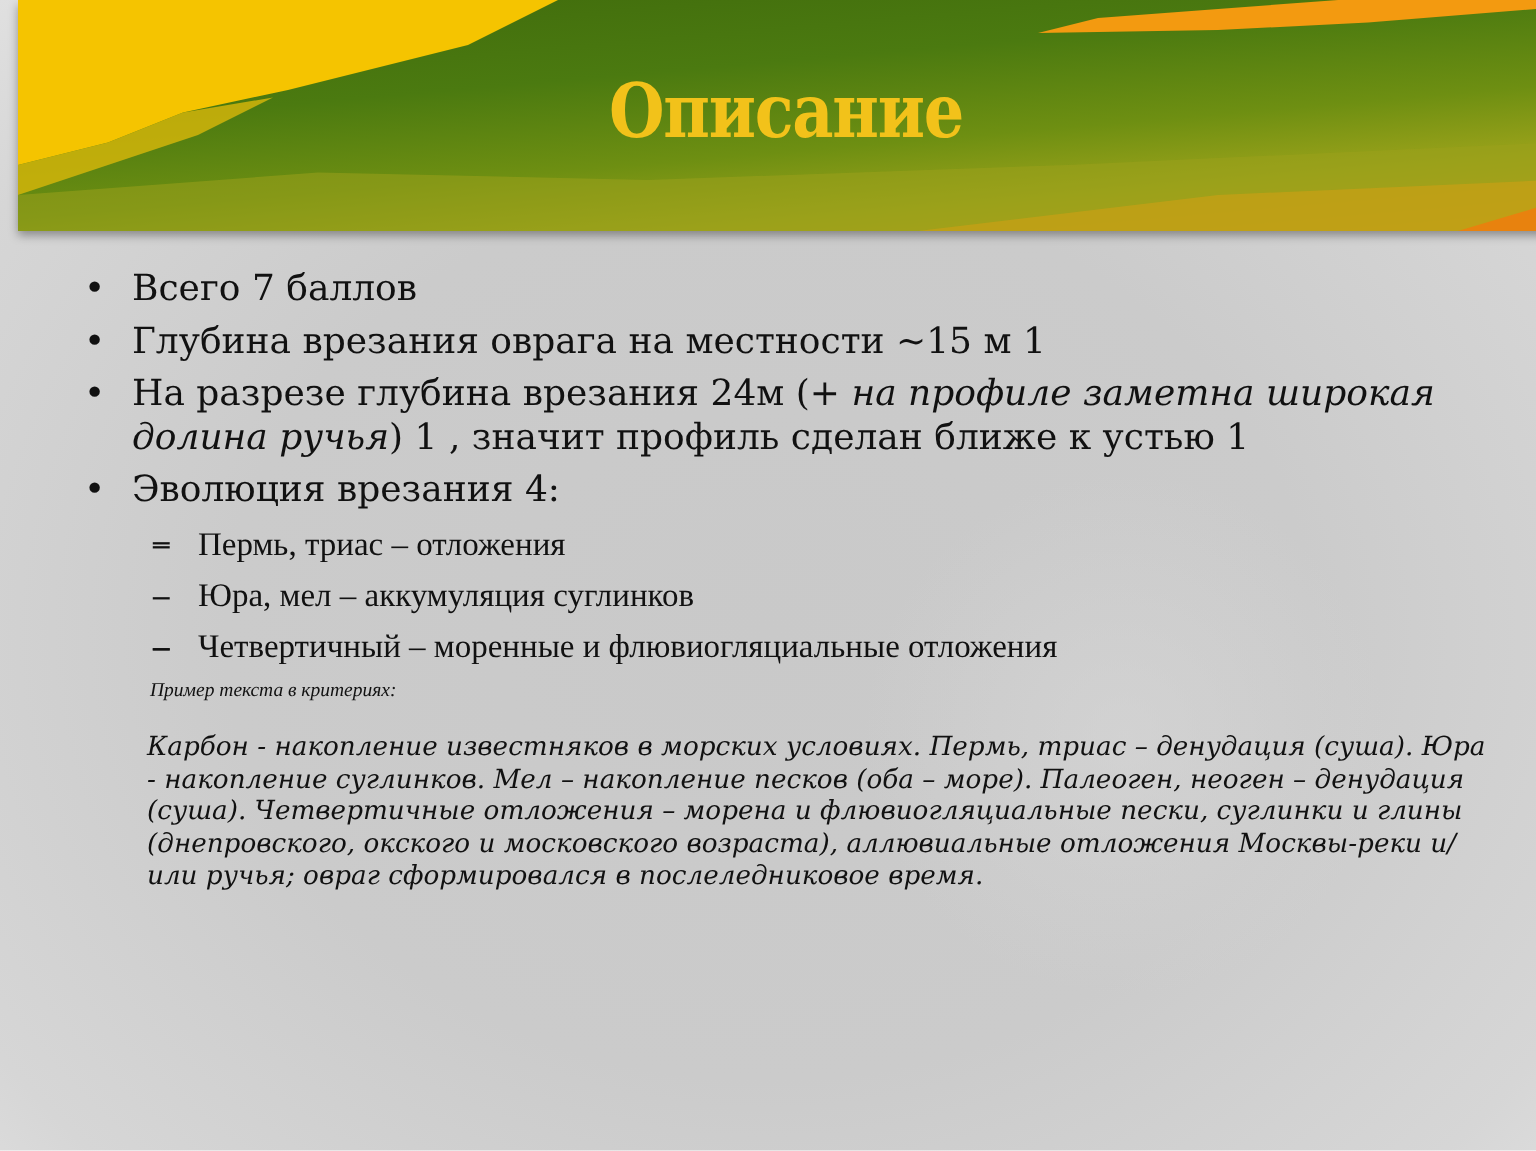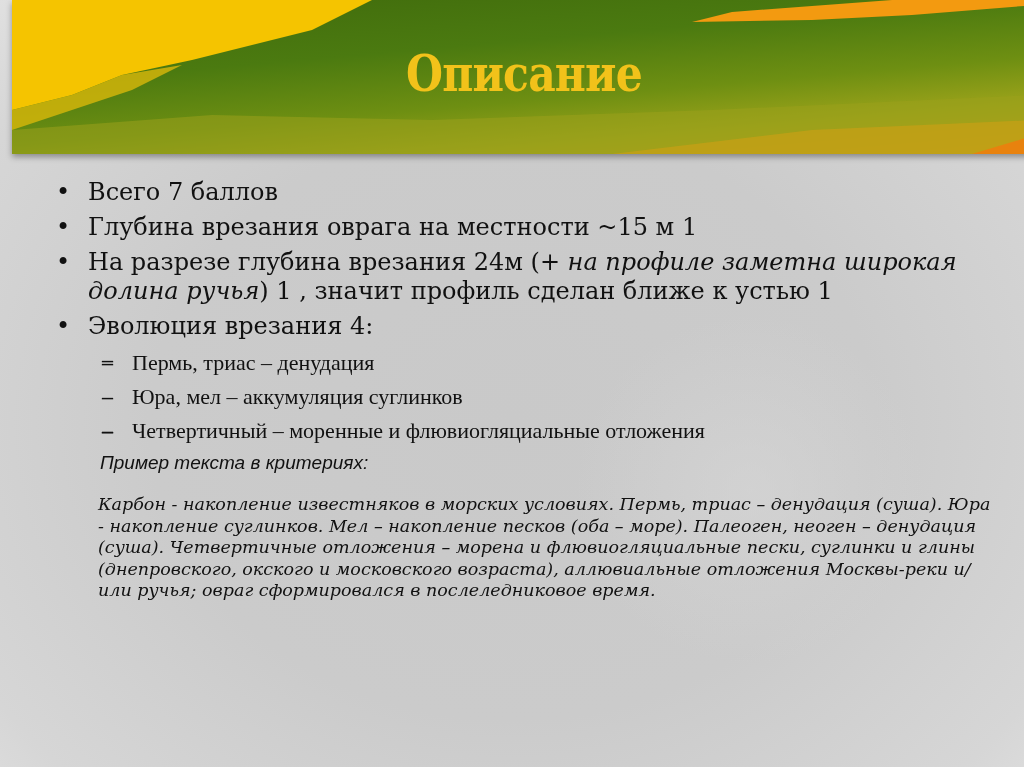--- a/index.html
+++ b/index.html
@@ -24,21 +24,21 @@
       position: absolute; left: 560px; top: 300px; width: 380px; height: 380px;
       background: radial-gradient(circle, rgba(215,215,215,0.6) 0%, rgba(215,215,215,0) 65%);
     }
     .content { position: absolute; left: 50px; top: 178px; width: 960px; }
     .bullet { position: relative; padding-left: 38px; font-size: 24px; line-height: 29px; margin-bottom: 6px; }
     .bullet .dot { position: absolute; left: 6px; top: 0; }
     .bold { font-weight: normal; }
     .it { font-style: italic; }
     .sub { position: relative; padding-left: 82px; font-size: 22px; line-height: 25px; margin-bottom: 9px; font-family: "Liberation Serif", serif; }
     .sub .dash { position: absolute; left: 52px; top: 0; font-weight: bold; }
-    .example-title { margin-left: 50px; font-style: italic; font-size: 19px; font-family: Liberation Sans, sans-serif; margin-top: 2px; }
+    .example-title { margin-left: 50px; font-style: italic; font-size: 13px; font-family: Liberation Serif, serif; margin-top: 2px; }
     .example-body { margin-left: 48px; width: 900px; font-style: italic; font-size: 17.5px; line-height: 21.5px; margin-top: 20px; font-family: "DejaVu Serif", serif; }
   </style>
 </head>
 <body>
 
 <div class="header">
   <svg width="1024" height="154" viewBox="0 0 1024 154">
     <path d="M0,0 L360,0 L300,30 L240,45 L180,60 L110,75 L60,95 L0,110 Z" fill="#f5c400"></path>
     <path d="M0,110 L60,95 L110,75 L170,65 L120,90 L60,110 L0,130 Z" fill="#d9b80a" opacity="0.8"></path>
     <path d="M680,22 L720,12 L800,6 L880,0 L1024,0 L1024,5 L900,15 L800,20 Z" fill="#f39a10"></path>
@@ -71,21 +71,21 @@
     <span class="dot">•</span>
     <span>Эволюция врезания</span>
     <span class="bold">4</span><span>:</span>
   </div>
 
   <div class="sub">
     <span class="dash">–</span>
   </div>
   <div class="sub">
     <span class="dash">–</span>
-    <span>Пермь, триас – денудация</span>
+    <span>Пермь, триас – отложения</span>
   </div>
   <div class="sub">
     <span class="dash">–</span>
     <span>Юра, мел – аккумуляция суглинков</span>
   </div>
   <div class="sub">
     <span class="dash">–</span>
   </div>
   <div class="sub">
     <span class="dash">–</span>

